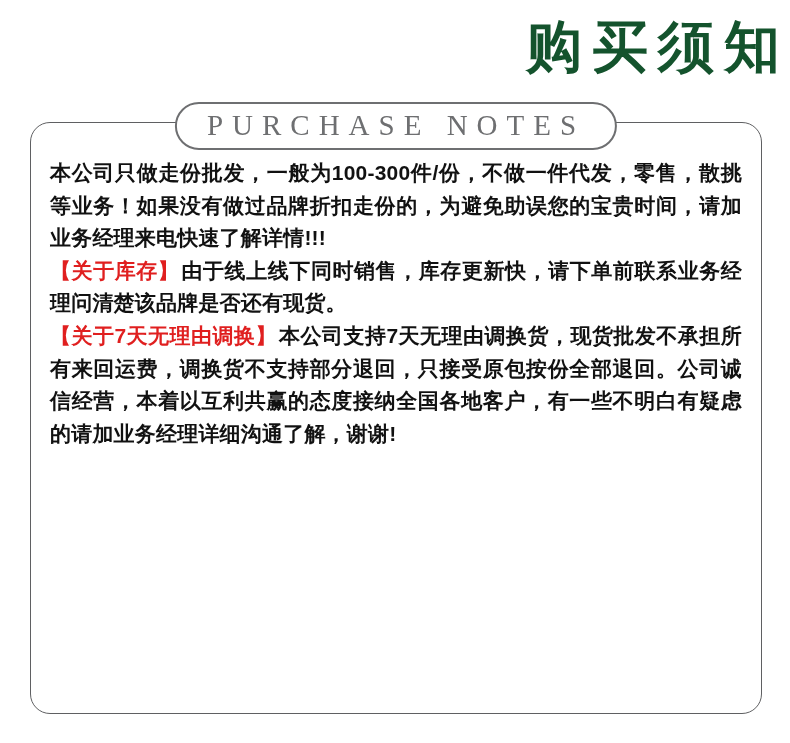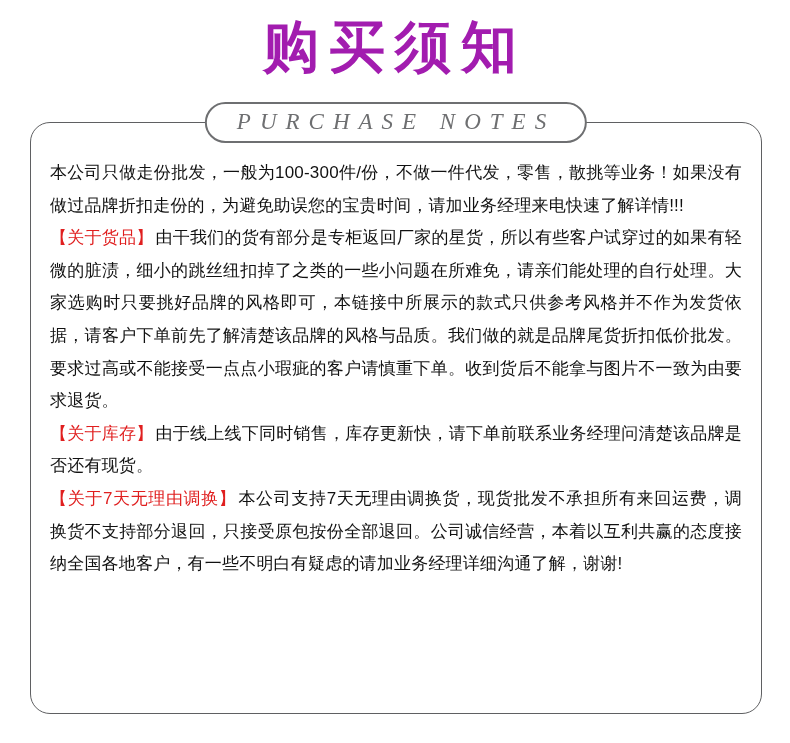--- a/index.html
+++ b/index.html
@@ -10,27 +10,27 @@
     font-family: "Liberation Sans", "DejaVu Sans", sans-serif;
     overflow: hidden;
   }
   .page {
     width: 790px;
     height: 743px;
     position: relative;
     background: #ffffff;
   }
   .main-title {
-    text-align: center;
+    text-align: right;
     margin-top: 14px;
     font-family: "Liberation Serif", "DejaVu Serif", serif;
     font-size: 56px;
     font-weight: 700;
     letter-spacing: 10px;
-    color: #a21caf;
+    color: #14532d;
     line-height: 1.2;
   }
   .content-box {
     position: absolute;
     left: 30px;
     top: 108px;
     width: 732px;
     height: 592px;
     border: 1px solid #5f6062;
     border-radius: 20px;
@@ -44,29 +44,28 @@
     transform: translateX(-50%);
     background: #ffffff;
     border: 2px solid #6e6f71;
     border-radius: 999px;
     padding: 5px 30px 6px 30px;
     white-space: nowrap;
     z-index: 2;
   }
   .subtitle-text {
     font-family: "Liberation Serif", "DejaVu Serif", serif;
-    font-size: 23px;
+    font-size: 29px;
     font-weight: 400;
     letter-spacing: 9px;
     color: #6e6f71;
-    font-style: italic;
   }
   .notes p {
-    font-size: 17px;
-    font-weight: 400;
+    font-size: 21px;
+    font-weight: 700;
     color: #111111;
     line-height: 32.6px;
     text-align: justify;
     letter-spacing: 0.2px;
   }
   .sec-label {
     color: #e01f1f;
     padding-right: 2px;
   }
 </style>
@@ -82,23 +81,20 @@
     <div class="subtitle-capsule">
       <span class="subtitle-text">PURCHASE NOTES</span>
     </div>
 
     <div class="notes">
 
       <p>
         <span>本公司只做走份批发，一般为100-300件/份，不做一件代发，零售，散挑等业务！如果没有做过品牌折扣走份的，为避免助误您的宝贵时间，请加业务经理来电快速了解详情!!!</span>
       </p>
 
-      <p>
-        <span class="sec-label">【关于货品】</span><span>由干我们的货有部分是专柜返回厂家的星货，所以有些客户试穿过的如果有轻微的脏渍，细小的跳丝纽扣掉了之类的一些小问题在所难免，请亲们能处理的自行处理。大家选购时只要挑好品牌的风格即可，本链接中所展示的款式只供参考风格并不作为发货依据，请客户下单前先了解清楚该品牌的风格与品质。我们做的就是品牌尾货折扣低价批发。要求过高或不能接受一点点小瑕疵的客户请慎重下单。收到货后不能拿与图片不一致为由要求退货。</span>
-      </p>
 
       <p>
         <span class="sec-label">【关于库存】</span><span>由于线上线下同时销售，库存更新快，请下单前联系业务经理问清楚该品牌是否还有现货。</span>
       </p>
 
 
 
       <p>
         <span class="sec-label">【关于7天无理由调换】</span><span>本公司支持7天无理由调换货，现货批发不承担所有来回运费，调换货不支持部分退回，只接受原包按份全部退回。公司诚信经营，本着以互利共赢的态度接纳全国各地客户，有一些不明白有疑虑的请加业务经理详细沟通了解，谢谢!</span>
       </p>

